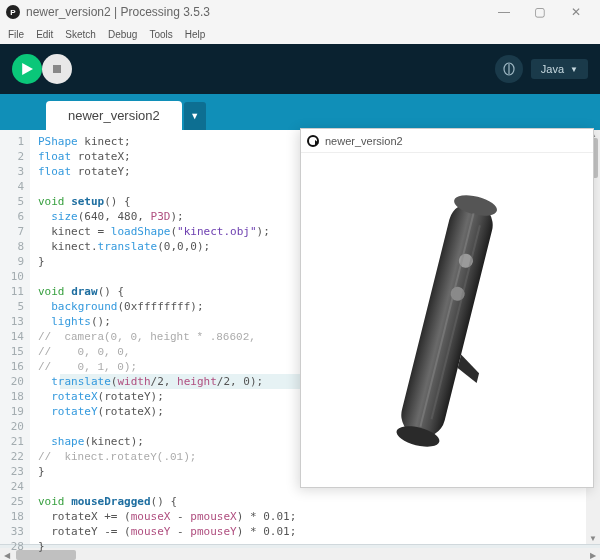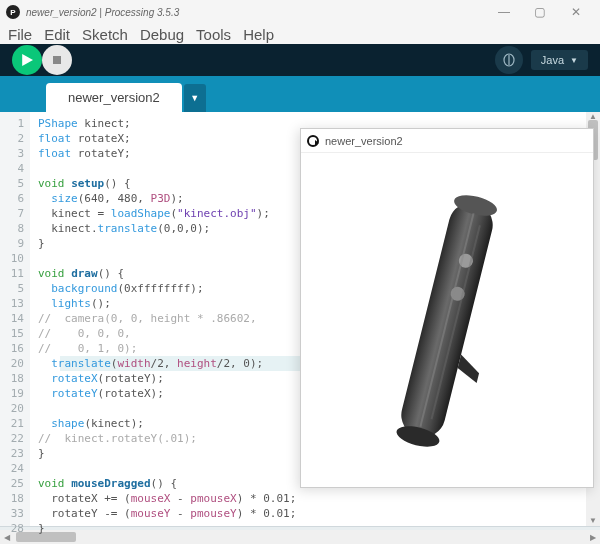--- a/index.html
+++ b/index.html
@@ -1,41 +1,41 @@
 <!DOCTYPE html>
 <html><head>
 <meta charset="utf-8">
 <style>
   * { box-sizing: border-box; margin: 0; padding: 0; }
   body { font-family: "Segoe UI", Tahoma, sans-serif; font-size: 12px; background: #fff; overflow: hidden; width: 600px; height: 560px; position: relative; }
   .titlebar { height: 24px; background: #f5f5f5; display: flex; align-items: center; padding: 0 6px; position: relative; }
   .tb-icon { width: 14px; height: 14px; background: #222; border-radius: 50%; margin-right: 6px; display: inline-flex; align-items: center; justify-content: center; color: #fff; font-size: 8px; font-weight: bold; }
-  .tb-title { color: #666; font-size: 10px; flex: 1; font-style: italic; }
+  .tb-title { color: #666; font-size: 12px; flex: 1; }
   .tb-btn { width: 36px; height: 20px; display: flex; align-items: center; justify-content: center; color: #888; font-size: 12px; }
   .menubar { height: 20px; background: #f5f5f5; display: flex; align-items: center; padding: 0 2px; gap: 0; }
-  .menubar span { padding: 2px 6px; color: #555; font-size: 15px; }
-  .toolbar { height: 32px; background: #0a2230; display: flex; align-items: center; padding: 0 12px; }
+  .menubar span { padding: 2px 6px; color: #555; font-size: 10px; }
+  .toolbar { height: 50px; background: #0a2230; display: flex; align-items: center; padding: 0 12px; }
   .btn-round { width: 30px; height: 30px; border-radius: 50%; display: flex; align-items: center; justify-content: center; }
   .btn-run { background: #0ac779; }
   .btn-stop { background: #e8e8e8; }
   .tbar-right { margin-left: auto; display: flex; align-items: center; gap: 8px; }
   .btn-debug { width: 28px; height: 28px; border-radius: 50%; background: #1a3a4a; display: flex; align-items: center; justify-content: center; }
   .mode-sel { background: #1a3a4a; color: #c7d9e0; padding: 4px 10px; border-radius: 3px; font-size: 11px; display: flex; align-items: center; gap: 6px; }
   .tabbar { height: 36px; background: #108fb8; display: flex; align-items: flex-end; padding-left: 46px; }
   .tab { background: #fff; color: #444; padding: 7px 22px; border-top-left-radius: 4px; border-top-right-radius: 4px; font-size: 13px; margin-right: 2px; }
   .tab-add { width: 22px; height: 28px; background: #0d6f92; display: flex; align-items: center; justify-content: center; color: #fff; border-top-left-radius: 3px; border-top-right-radius: 3px; }
   .editor { display: flex; height: 414px; background: #fff; position: relative; }
   .gutter { width: 30px; background: #f3f5f6; text-align: right; padding: 4px 6px 0 0; color: #a3acb0; font-family: Menlo, Consolas, monospace; font-size: 11px; line-height: 15px; }
   .gutter div { height: 15px; }
   .code { flex: 1; padding: 4px 8px 0 8px; font-family: Menlo, Consolas, monospace; font-size: 11px; line-height: 15px; white-space: pre; color: #333; position: relative; }
   .line { height: 15px; position: relative; }
   .hl { color: #3399dd; }
   .kw { color: #38a040; }
   .fn { color: #1e6ea0; font-weight: bold; }
-  .cm { color: #aaaaaa; }
+  .cm { color: #aaaaaa; font-family: Liberation Mono, monospace; }
   .str { color: #6d3fb0; }
   .op { color: #555; }
   .field { color: #b05080; }
   .cur { background: #e6f2f4; position: absolute; left: 30px; right: 0; height: 15px; z-index: 0; }
   .code .line > * { position: relative; z-index: 1; }
   .vscroll { width: 14px; background: #f0f0f0; position: relative; }
   .vscroll-thumb { position: absolute; left: 2px; right: 2px; top: 8px; height: 40px; background: #c0c0c0; border-radius: 2px; }
   .vscroll-top, .vscroll-bot { position: absolute; left: 2px; right: 2px; height: 10px; color: #888; font-size: 8px; text-align: center; }
   .vscroll-top { top: 0; } .vscroll-bot { bottom: 0; }
   .console { height: 4px; background: #e8eef0; border-top: 1px solid #d0d8dc; }

